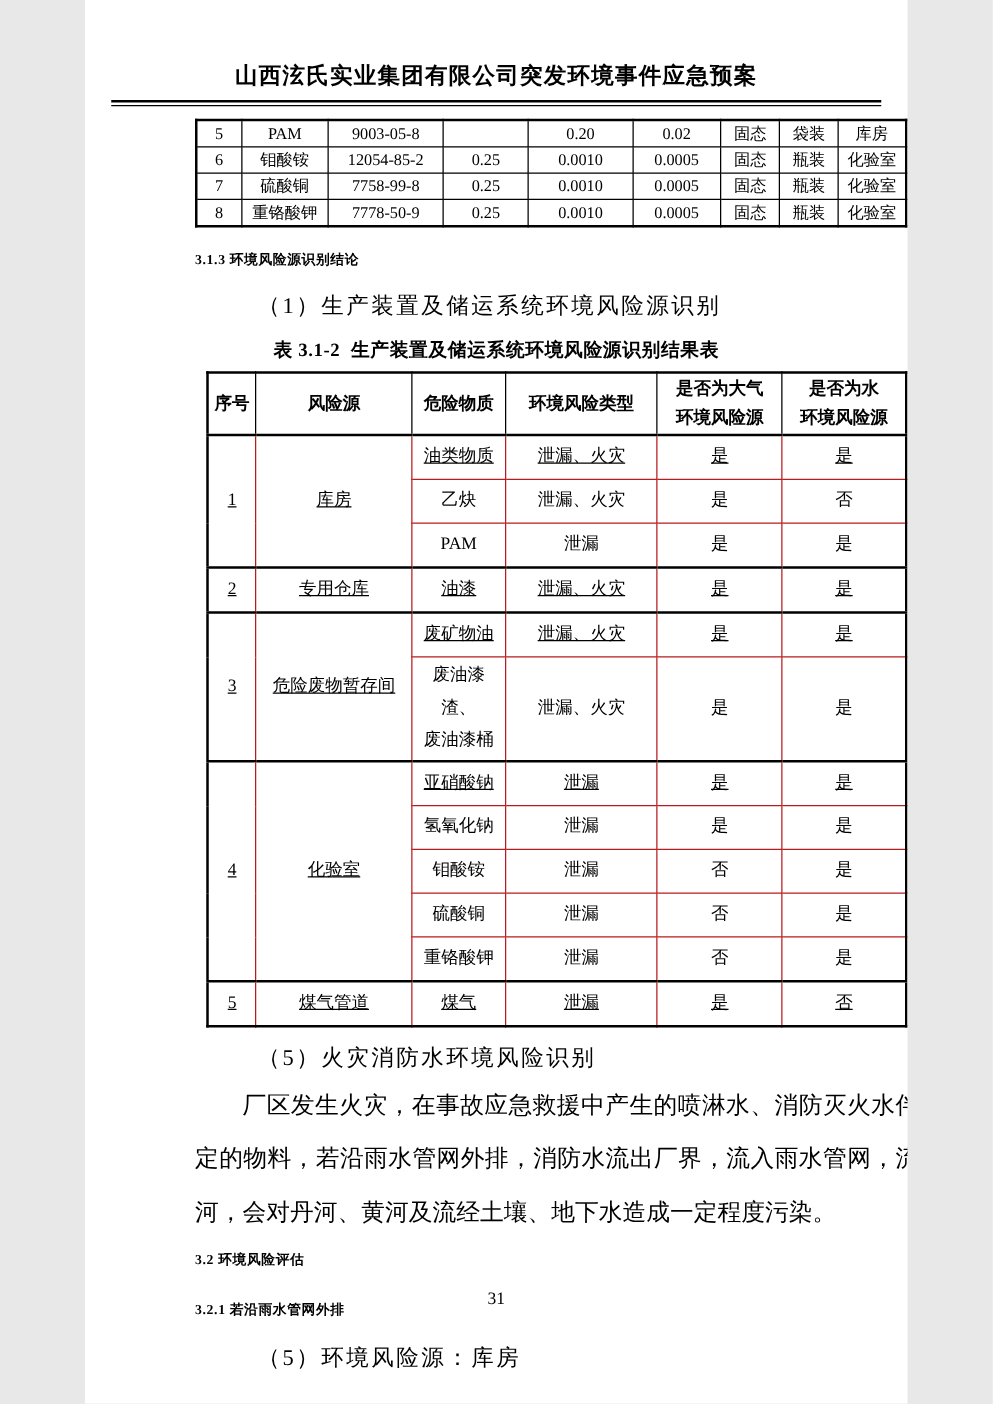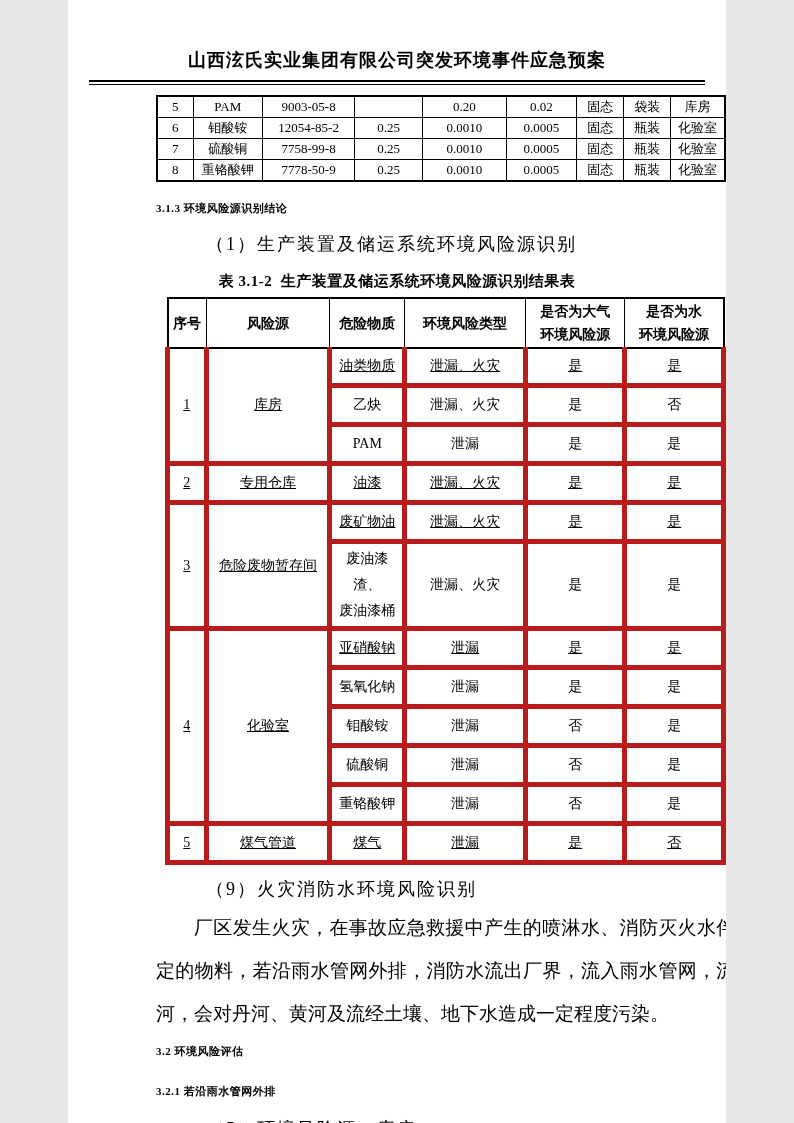--- a/index.html
+++ b/index.html
@@ -39,21 +39,21 @@
   }
   .risk-table {
     margin:6px 0 0 97px; border:2.5px solid #000; table-layout:fixed;
   }
   .risk-table th {
     border:1px solid #000; border-bottom:2px solid #000;
     height:48px; font-size:14px; font-weight:bold;
     text-align:center; white-space:pre-line; line-height:23px; padding:0 1px;
   }
   .risk-table td {
-    border:5px solid #b91c1c; height:30px; font-size:14px; text-align:center;
+    border:1px solid #b91c1c; height:30px; font-size:14px; text-align:center;
     vertical-align:middle; white-space:pre-line; line-height:26px; padding:2px 2px;
   }
   .risk-table tr.group-start td { border-top:2px solid #000;text-decoration:underline; }
   .body-paragraph {
     margin:4px 0 0 88px; width:618px;
     font-size:19px; line-height:43px; text-align:justify; text-indent:38px;
   }
   .h32 { margin:4px 0 0 88px; }
   .h321 { margin:16px 0 0 88px; }
   .item-bottom { margin:14px 0 0 138px; }
@@ -237,24 +237,25 @@
           <td rowspan="1">5</td>
           <td rowspan="1">煤气管道</td>
           <td>煤气</td>
           <td>泄漏</td>
           <td>是</td>
           <td>否</td>
         </tr>
       </tbody>
   </table>
 
-  <div class="item-line">（9）火灾消防水环境风险识别</div>
+  <div class="item-line">（5）火灾消防水环境风险识别</div>
 
   <div class="body-paragraph">厂区发生火灾，在事故应急救援中产生的喷淋水、消防灭火水伴有一定的物料，若沿雨水管网外排，消防水流出厂界，流入雨水管网，流入丹河，会对丹河、黄河及流经土壤、地下水造成一定程度污染。</div>
 
   <div class="section-heading h32">3.2 环境风险评估</div>
 
   <div class="section-heading h321">3.2.1 若沿雨水管网外排</div>
 
   <div class="item-line item-bottom">（5）环境风险源：库房</div>
 
+  <div class="page-number">31</div>
 
 </div>
 
 </body></html>

